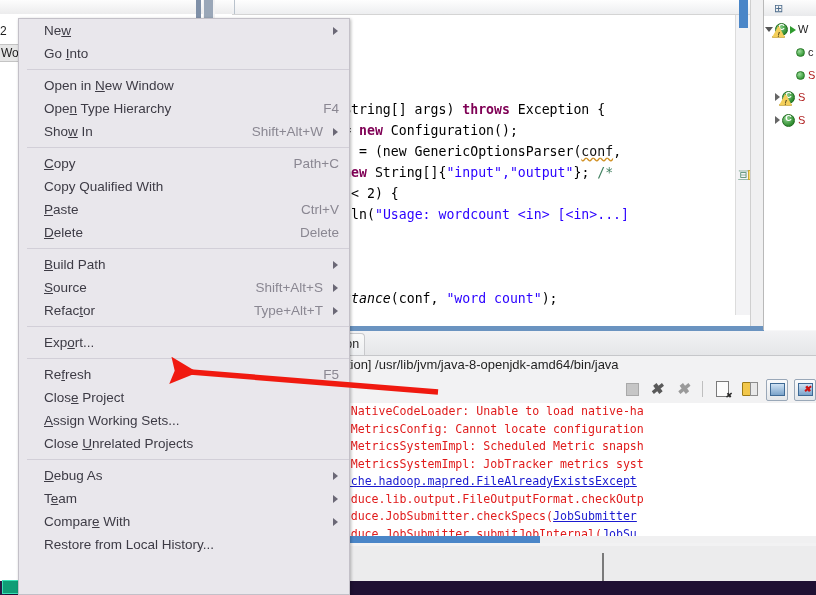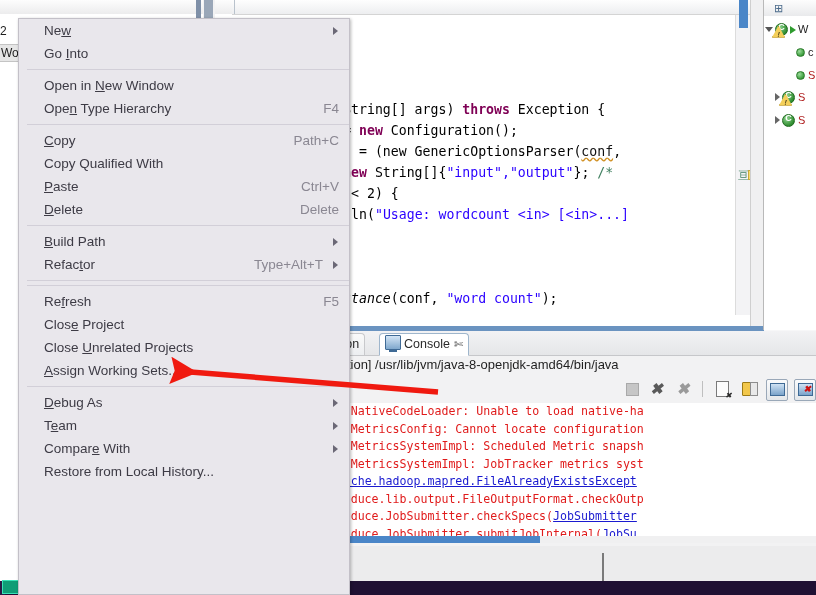--- a/index.html
+++ b/index.html
@@ -565,23 +565,20 @@
 
   <div class="console-panel">
 
     <div class="console-tabs">
       <div class="ctab inactive" style="left:-8px;">
         <span>adoc</span>
       </div>
       <div class="ctab inactive" style="left:39px;">
         <span class="tab-ico ico-declaration"></span><span>Declaration</span>
       </div>
-      <div class="ctab active" style="left:147px;">
-        <span class="tab-ico ico-console"></span><span>Console</span><span class="tab-close">✄</span>
-      </div>
     </div>
 
     <div class="console-title">Count [Java Application] /usr/lib/jvm/java-8-openjdk-amd64/bin/java</div>
 
     <div class="console-toolbar">
       <span class="ctool"><i class="sq-stop"></i></span>
       <span class="ctool"><i class="x-gray">✖</i></span>
       <span class="ctool"><i class="x-gray faded">✖</i></span>
       <span class="tool-sep"></span>
       <span class="ctool"><i class="ico-page"></i></span>
@@ -606,34 +603,37 @@
     <div class="bs-gray"></div>
     <div class="bs-arrow"></div>
   </div>
 
   <div class="ctxmenu" id="ctxmenu">
       <div class="mi"><span>Ne<span class="acc">w</span></span><span class="submenu-arrow"></span></div>
       <div class="mi"><span>Go <span class="acc">I</span>nto</span></div>
       <div class="msep"></div>
       <div class="mi"><span>Open in <span class="acc">N</span>ew Window</span></div>
       <div class="mi"><span>Ope<span class="acc">n</span> Type Hierarchy</span><span class="accel noarrow">F4</span></div>
+      <div class="mi"><span>Sho<span class="acc">w</span> In</span><span class="accel">Shift+Alt+W</span><span class="submenu-arrow"></span></div>
       <div class="msep"></div>
       <div class="mi"><span><span class="acc">C</span>opy</span><span class="accel noarrow">Path+C</span></div>
       <div class="mi"><span>Copy Qualified With</span></div>
       <div class="mi"><span><span class="acc">P</span>aste</span><span class="accel noarrow">Ctrl+V</span></div>
       <div class="mi"><span><span class="acc">D</span>elete</span><span class="accel noarrow">Delete</span></div>
       <div class="msep"></div>
       <div class="mi"><span><span class="acc">B</span>uild Path</span><span class="submenu-arrow"></span></div>
+      <div class="mi"><span><span class="acc">S</span>ource</span><span class="accel">Shift+Alt+S</span><span class="submenu-arrow"></span></div>
       <div class="mi"><span>Refac<span class="acc">t</span>or</span><span class="accel">Type+Alt+T</span><span class="submenu-arrow"></span></div>
       <div class="msep"></div>
+      <div class="mi"><span>Exp<span class="acc">o</span>rt...</span></div>
       <div class="msep"></div>
       <div class="mi"><span>Re<span class="acc">f</span>resh</span><span class="accel noarrow">F5</span></div>
       <div class="mi"><span>Clos<span class="acc">e</span> Project</span></div>
+      <div class="mi"><span><span class="acc">A</span>ssign Working Sets...</span></div>
       <div class="mi"><span>Close <span class="acc">U</span>nrelated Projects</span></div>
-      <div class="mi"><span><span class="acc">A</span>ssign Working Sets...</span></div>
       <div class="msep"></div>
       <div class="mi"><span><span class="acc">D</span>ebug As</span><span class="submenu-arrow"></span></div>
       <div class="mi"><span>T<span class="acc">e</span>am</span><span class="submenu-arrow"></span></div>
       <div class="mi"><span>Compar<span class="acc">e</span> With</span><span class="submenu-arrow"></span></div>
       <div class="mi"><span>Restore from Local History...</span></div>
     </div>
 
   <svg class="annot-arrow" viewBox="0 0 816 595" width="816" height="595">
     <defs>
       <marker id="arrowhead" markerWidth="5" markerHeight="5" refX="3.6" refY="2.5" orient="auto">

